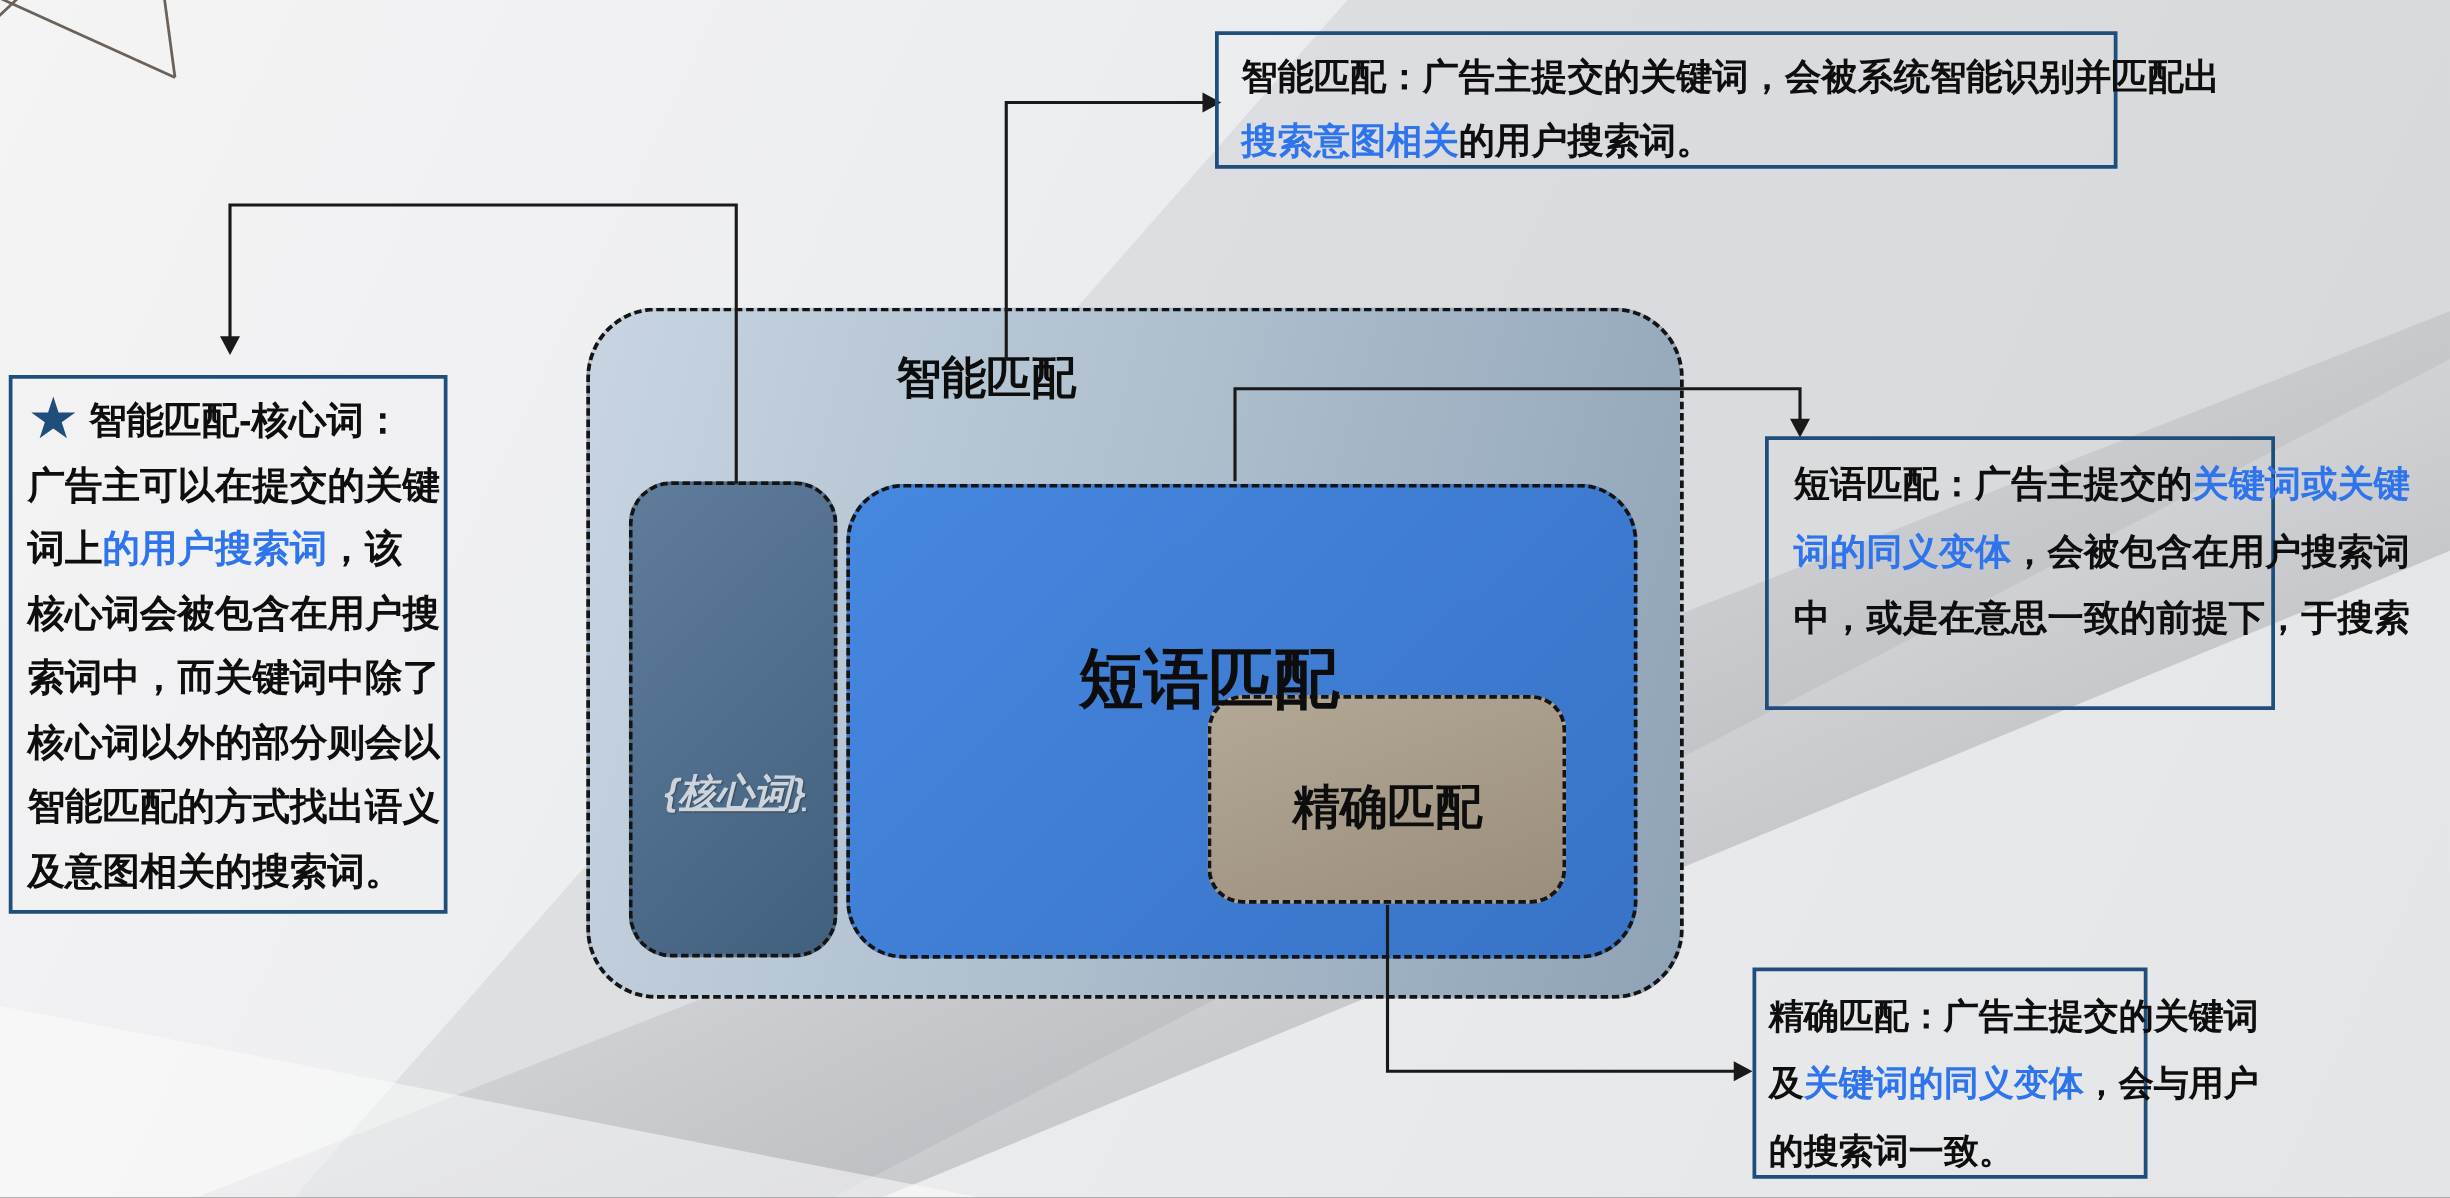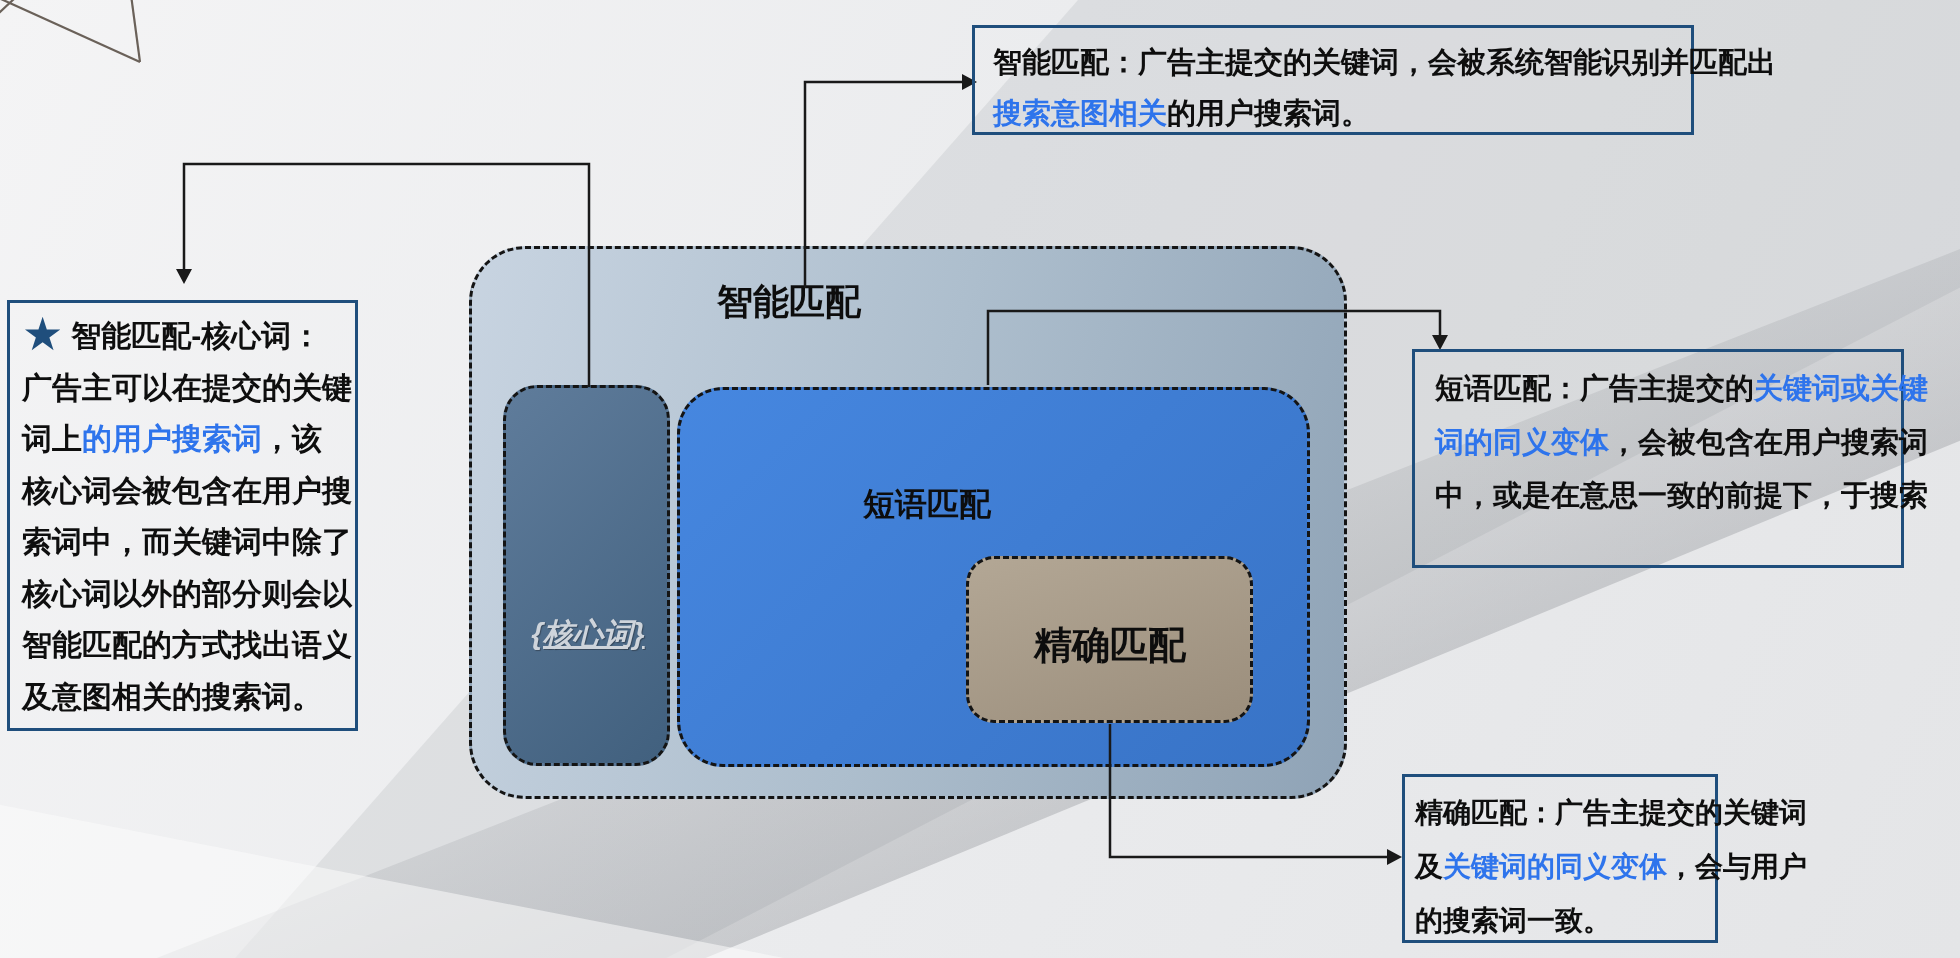--- a/index.html
+++ b/index.html
@@ -39,41 +39,41 @@
   .phrase{
     left:677px;top:387px;width:633px;height:380px;border-radius:46px;
     background:linear-gradient(135deg,var(--phrase1) 0%,var(--phrase2) 100%);
   }
   .exact{
     left:966px;top:556px;width:287px;height:167px;border-radius:28px;
     background:linear-gradient(160deg,var(--exact1) 0%,var(--exact2) 100%);
   }
   .dlabel{position:absolute;z-index:20;font-weight:bold;color:#0d0d0d;white-space:nowrap;}
   .lbl-smart{left:717px;top:278px;font-size:36px;}
-  .lbl-phrase{left:863px;top:483px;font-size:32px;}
+  .lbl-phrase{left:863px;top:509px;font-size:52px;}
   .lbl-exact{left:1034px;top:620px;font-size:38px;font-family:Liberation Serif, serif;}
   .lbl-core{
     left:588px;top:614px;transform:translateX(-50%);
     font-size:30px;font-style:italic;color:var(--corelabel);
     text-shadow:1px 1px 1px rgba(40,50,60,.55);
     text-decoration:underline;
   }
 
   .callout{
     position:absolute;border:3px solid var(--navy);box-sizing:border-box;
     color:#0e0e0e;font-weight:bold;z-index:40;background:transparent;
   }
   .callout .tline{white-space:nowrap;}
   .callout .blue{color:var(--blue);}
   .co-smart{left:972px;top:25px;width:722px;height:110px;padding:9px 16px 0 18px;font-size:29px;}
   .co-smart .tline{line-height:51px;}
   .co-core{left:7px;top:300px;width:351px;height:431px;padding:6px 0 16px 12px;font-size:30px;}
   .co-core .tline{line-height:51.5px;}
   .co-core .star{font-size:46px;color:var(--navy);margin-right:8px;vertical-align:-4px;font-style:normal;}
-  .co-phrase{left:1412px;top:349px;width:492px;height:219px;padding:10px 0 0 20px;font-size:29px;}
+  .co-phrase{left:1412px;top:349px;width:408px;height:219px;padding:10px 0 0 20px;font-size:29px;}
   .co-phrase .tline{line-height:53.5px;}
   .co-exact{left:1402px;top:774px;width:316px;height:169px;padding:9px 0 0 10px;font-size:28px;}
   .co-exact .tline{line-height:54px;}
 </style>
 </head>
 <body>
 
 <div class="stage">
 
   <div class="bg bg-shade2"></div>

